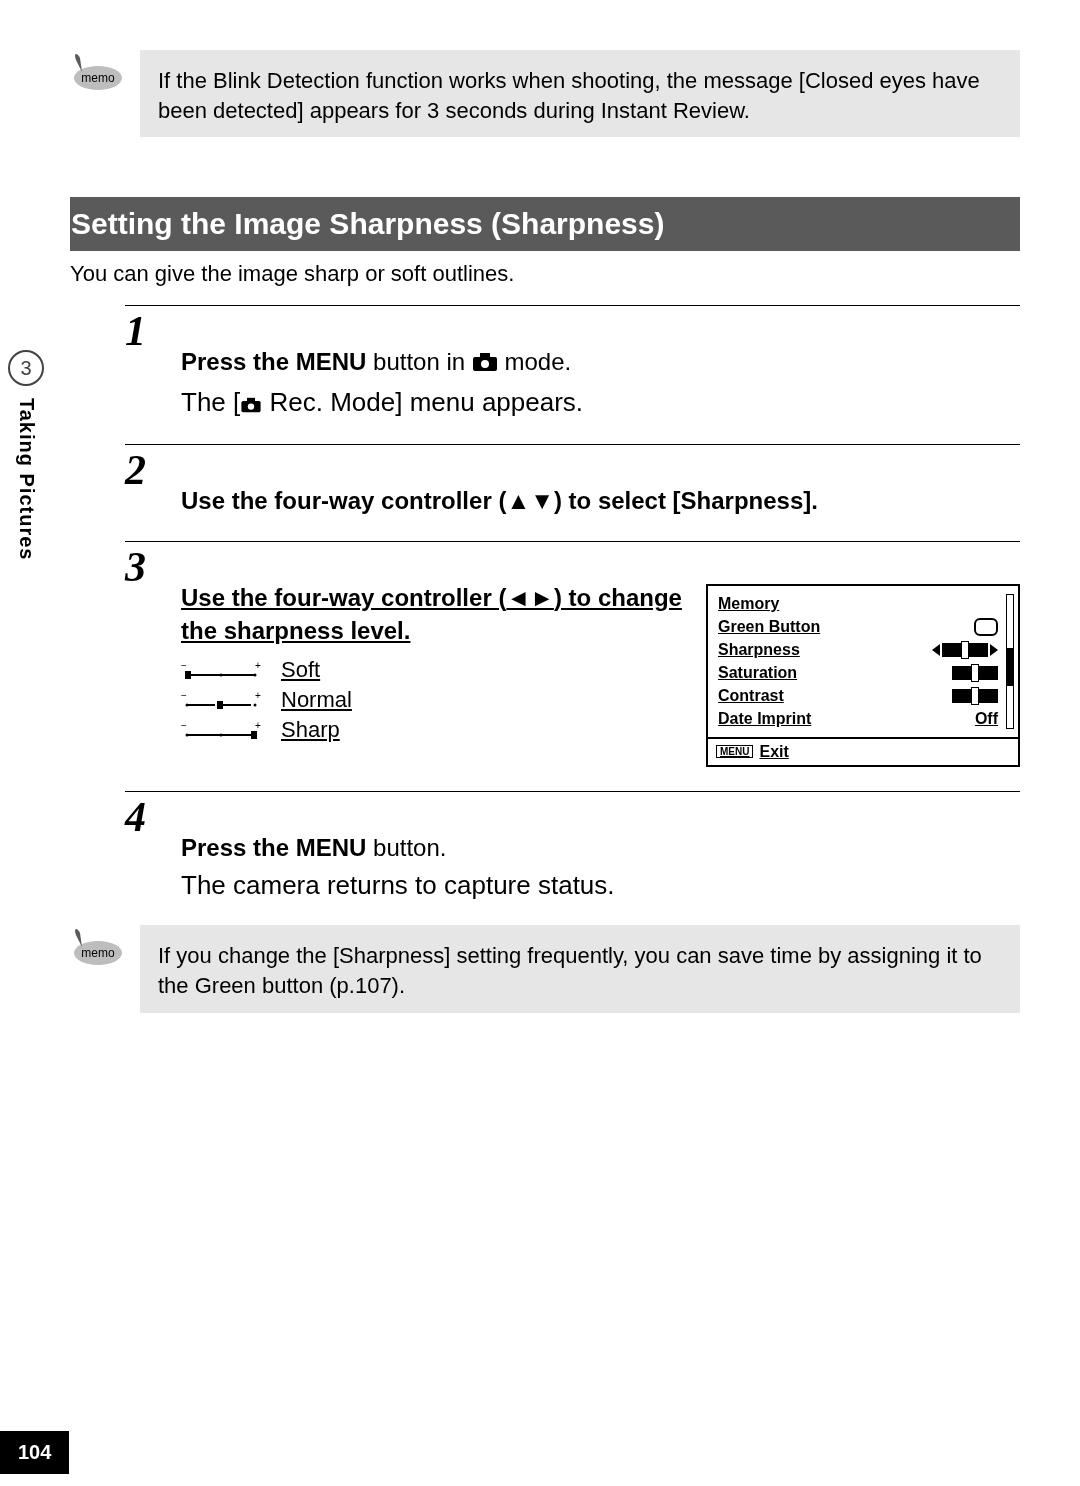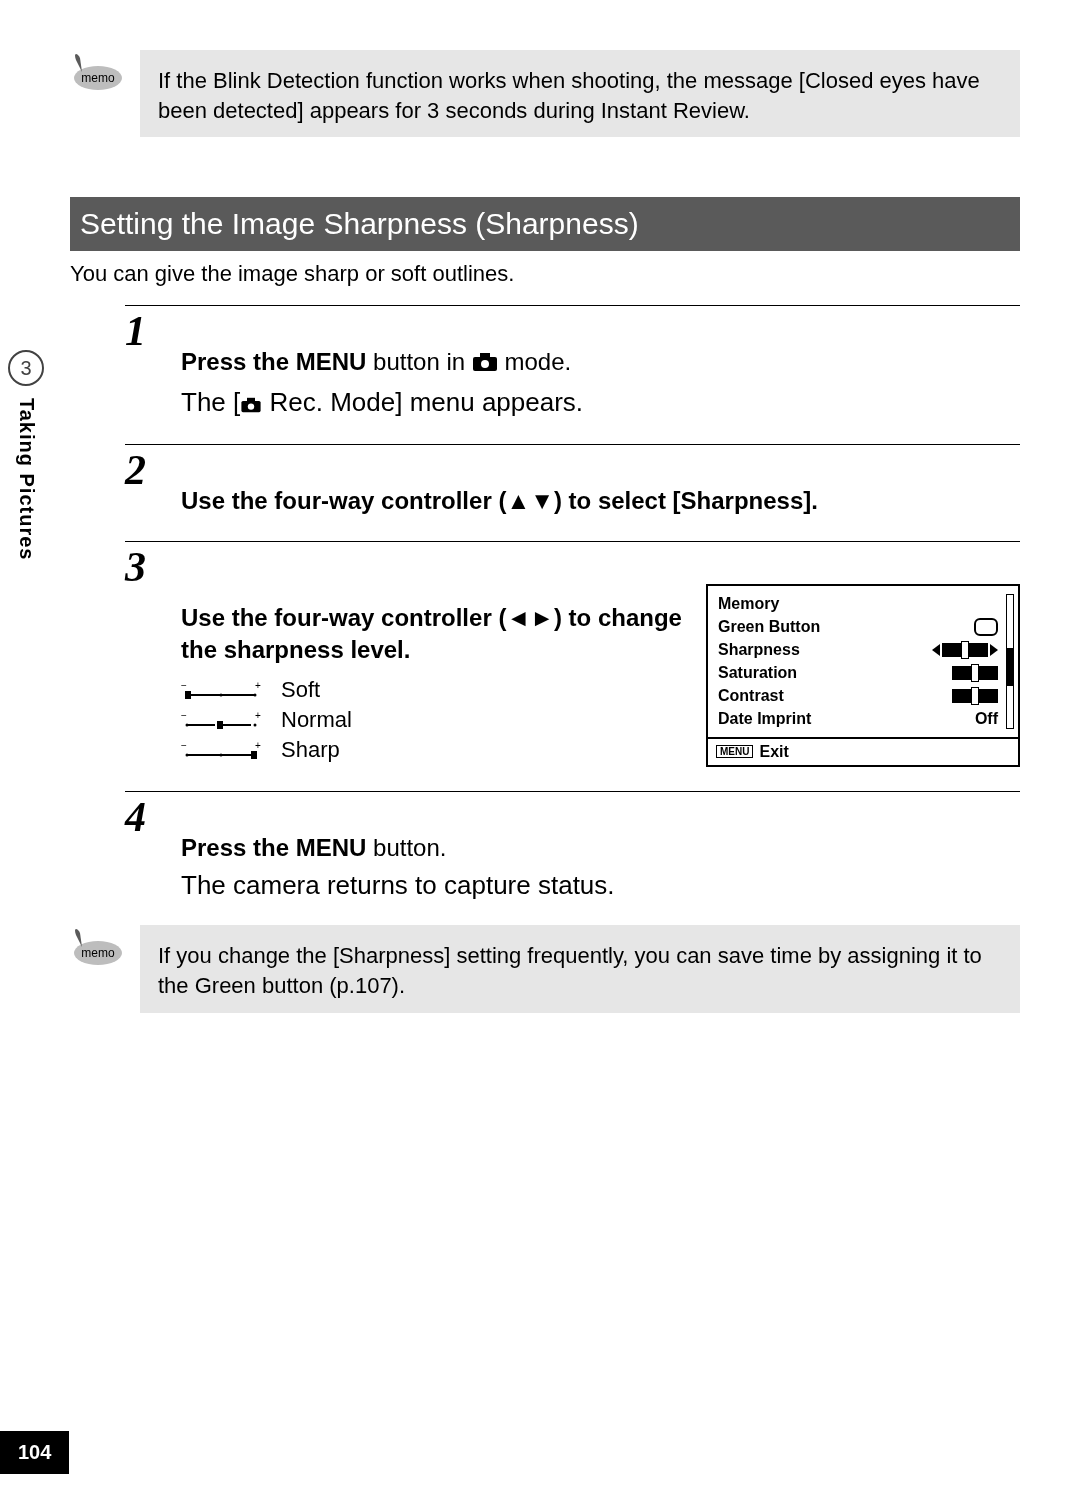--- a/index.html
+++ b/index.html
@@ -28,22 +28,22 @@
     position: absolute;
     left: -70px;
     top: 2px;
     width: 56px;
   }
   .memo-icon-svg { width: 56px; height: 40px; }
   .section-bar {
     background: #5a5a5a;
     color: #fff;
     font-size: 30px;
-    font-weight: normal;
-    padding: 10px 10px;
+    font-weight: bold;
+    padding: 10px 1px;
     margin-top: 60px;
   }
   .intro {
     font-size: 22px;
     margin-top: 10px;
     margin-bottom: 18px;
   }
   .step {
     display: flex;
     gap: 20px;
@@ -64,21 +64,22 @@
     margin-top: -8px;
   }
   .step-body { flex: 1; font-size: 22px; margin-top: 28px; }
   .step-title { font-weight: bold; font-size: 24px; line-height: 1.35; }
   .step-title .light { font-weight: normal; }
   .step-desc { margin-top: 6px; font-size: 26px; }
   .slider-list { margin-top: 10px; }
   .slider-row { display: flex; align-items: center; gap: 20px; margin: 4px 0; font-size: 22px; }
   .sharp-row {
     display: flex;
-    align-items: flex-end;
+    align-items: flex-start;
+    text-decoration: underline;
   }
   .sharp-left { flex: 1; }
   .lcd {
     width: 310px;
     border: 2px solid #000;
     font-size: 16px;
     font-weight: bold;
     line-height: 1.1;
     margin-top: 2px;
     flex-shrink: 0;

